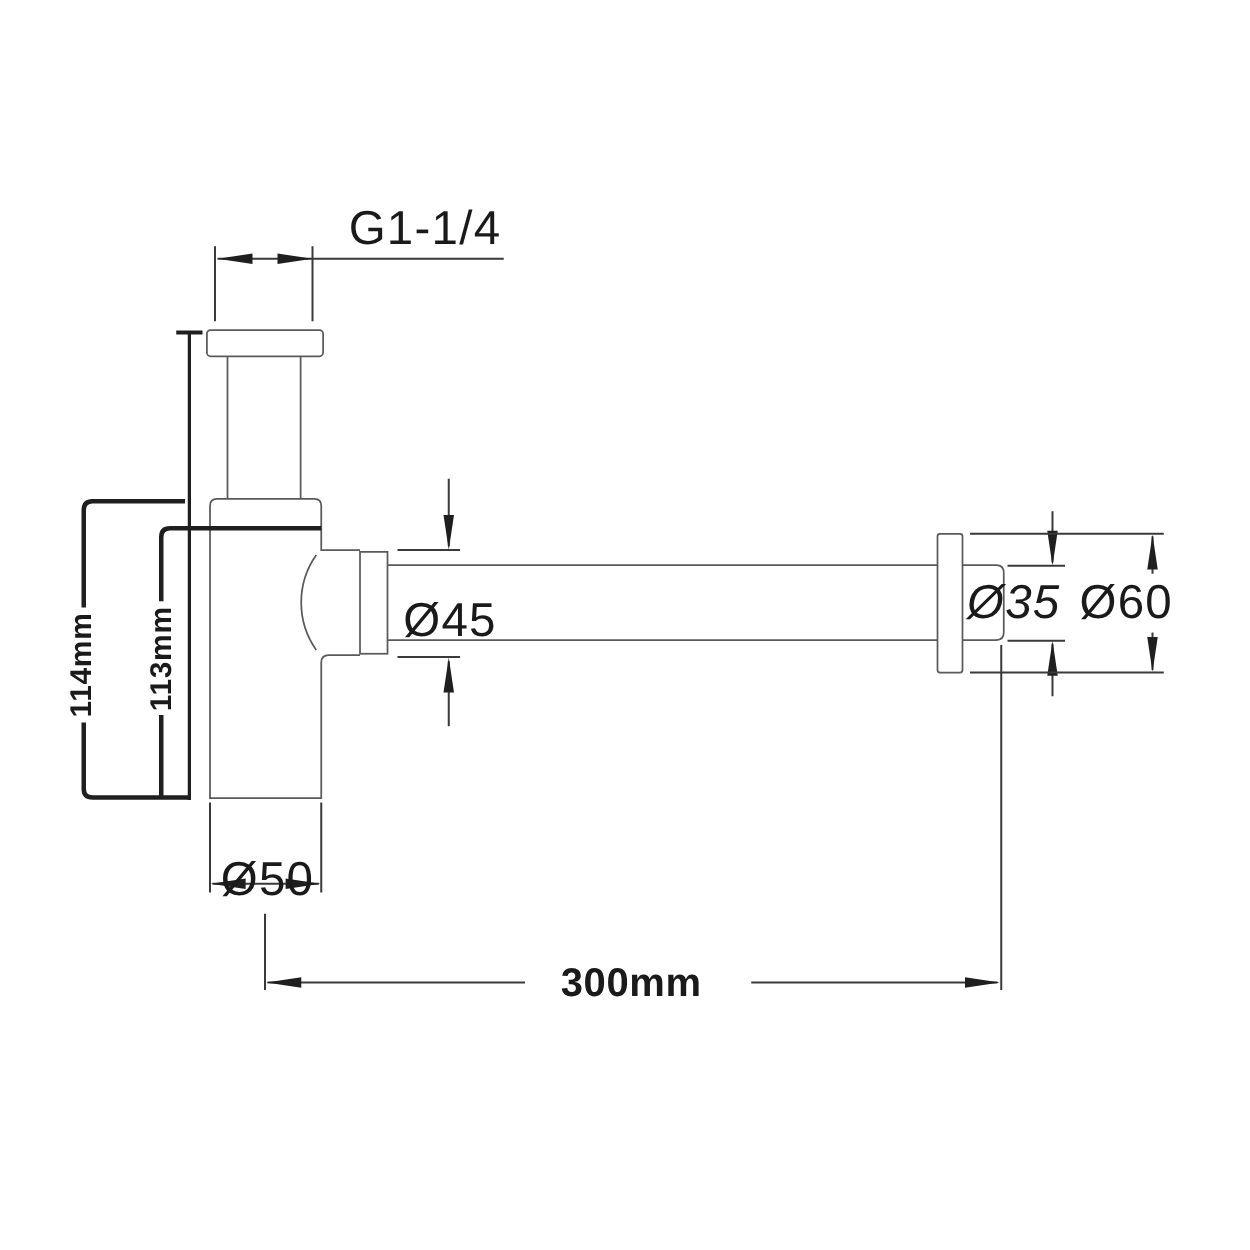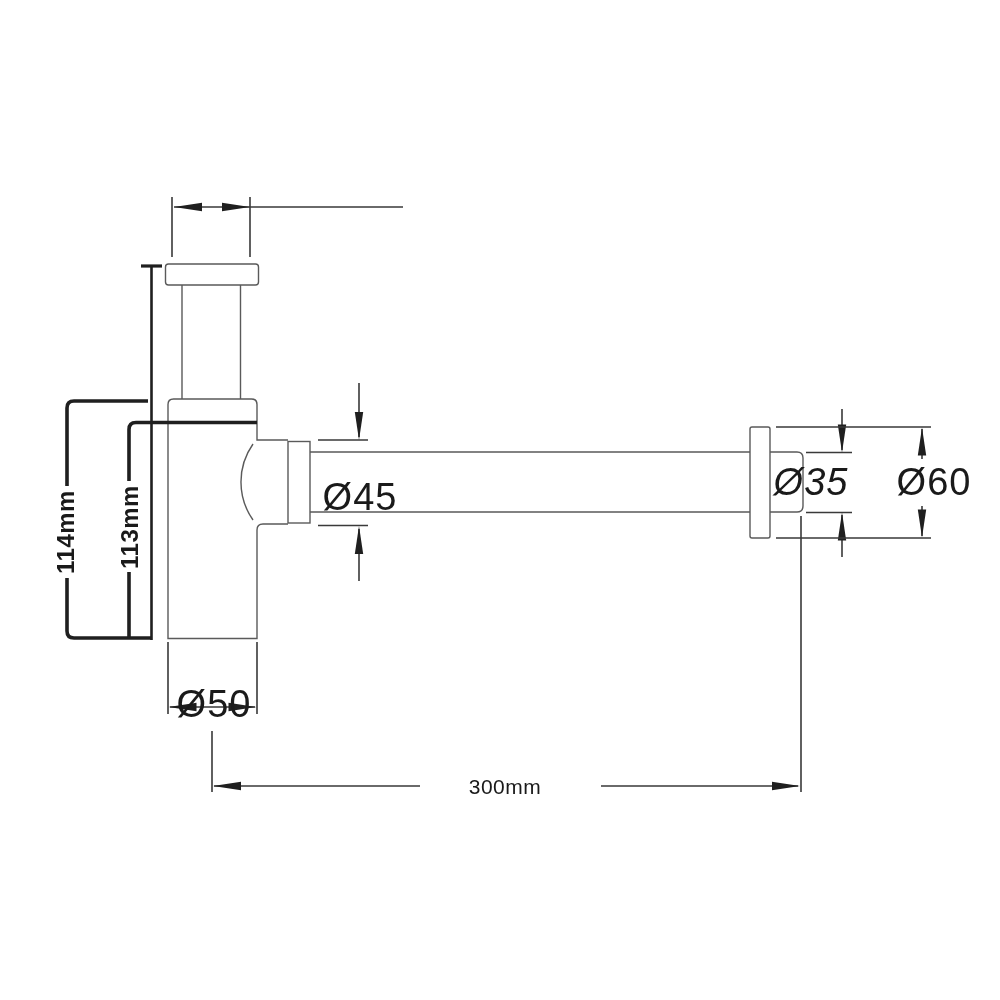--- a/index.html
+++ b/index.html
@@ -25,22 +25,22 @@
     transform: translate(-50%, -50%);
     color: #1a1a1a;
     font-family: "Liberation Sans", sans-serif;
     font-size: 38px;
     font-weight: 400;
     letter-spacing: 1px;
     white-space: nowrap;
     line-height: 1;
   }
   .dim-label.small-bold {
-    font-size: 21px;
-    font-weight: 400;
+    font-size: 32px;
+    font-weight: 700;
     letter-spacing: 0.5px;
   }
   .dim-label.rot {
     transform: translate(-50%, -50%) rotate(-90deg);
     font-size: 24px;
     font-weight: 700;
     letter-spacing: 0.5px;
   }
 </style>
 </head>
@@ -113,26 +113,27 @@
       <path stroke-width="3.6" d="M67,578 V631 Q67,638 74,638 H152"></path>
 
       <path stroke-width="3.6" d="M257,422.5 H136 Q129,422.5 129,429.5 V481"></path>
       <path stroke-width="3.6" d="M129,572 V638"></path>
 
       <path stroke-width="3.2" d="M141,266 H162"></path>
       <path stroke-width="2.6" d="M151.5,266 V640"></path>
     </g>
   </svg>
 
+  <div class="dim-label" style="left:340px; top:183px;">G1-1/4</div>
 
   <div class="dim-label" style="left:360px; top:497px;">Ø45</div>
 
   <div class="dim-label" style="left:811px; top:482px;font-style:italic;">Ø35</div>
 
-  <div class="dim-label" style="left:934px; top:482px;">Ø60</div>
+  <div class="dim-label" style="left:901px; top:482px;">Ø60</div>
 
   <div class="dim-label" style="left:214px; top:704px;">Ø50</div>
 
   <div class="dim-label small-bold" style="left:505px; top:786px;">300mm</div>
 
   <div class="dim-label rot" style="left:66px; top:532px;">114mm</div>
 
   <div class="dim-label rot" style="left:130px; top:527px;">113mm</div>
 
 </div>

